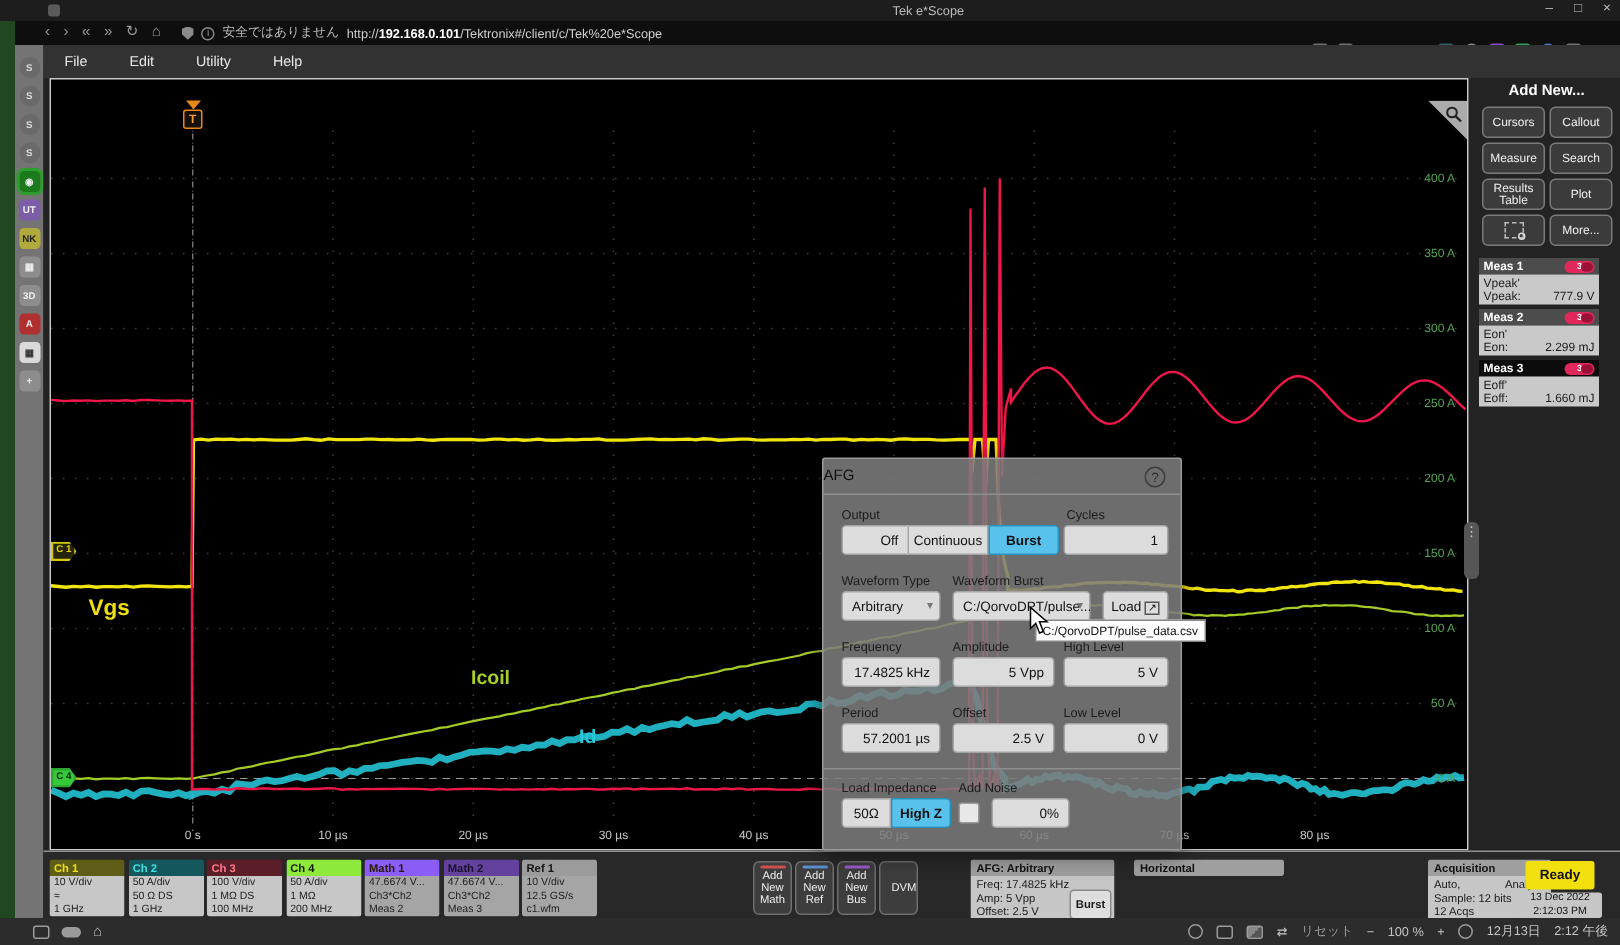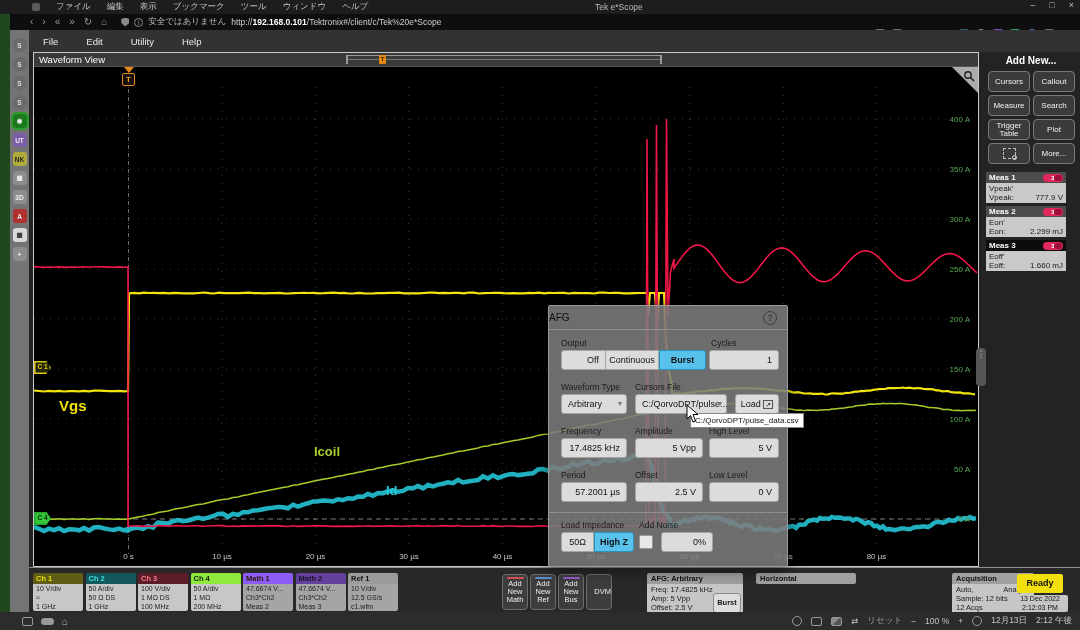--- a/index.html
+++ b/index.html
@@ -96,29 +96,20 @@
 #tb-left{display:flex;gap:8px;margin-left:22px;align-items:center}
 #tb-right{position:absolute;right:8px;display:flex;gap:9px;align-items:center;font-size:8.5px;color:#c5c5c5}
 .tbicon{width:11px;height:9px;border:1px solid #9a9a9a;border-radius:2px}
 svg text{font-family:"Liberation Sans",sans-serif}
 </style>
 </head>
 <body>
 
 <div id="titlebar" class="abs">
   <div class="appdot"></div>
-  <div id="browser-menus" style="display:flex">
-      <span class="menu-item">ファイル</span>
-      <span class="menu-item">編集</span>
-      <span class="menu-item">表示</span>
-      <span class="menu-item">ブックマーク</span>
-      <span class="menu-item">ツール</span>
-      <span class="menu-item">ウィンドウ</span>
-      <span class="menu-item">ヘルプ</span>
-    </div>
   <div class="wtitle">Tek e*Scope</div>
   <div id="winbtns">
     <span>–</span>
     <span>□</span>
     <span>×</span>
   </div>
 </div>
 
 <div id="navbar" class="abs">
   <div id="nav-left">
@@ -169,28 +160,20 @@
 <div id="appmenubar" class="abs">
     <span class="menu-item">File</span>
     <span class="menu-item">Edit</span>
     <span class="menu-item">Utility</span>
     <span class="menu-item">Help</span>
   </div>
 
 <div id="workspace" class="abs">
 
   <div id="waveview">
-    <div id="waveheader">
-      <span>Waveform View</span>
-      <div id="minimap">
-        <div class="mtick"></div>
-        <div class="mline"></div>
-        <div class="mmark">T</div>
-      </div>
-    </div>
     <div id="plot">
       <svg id="wave-svg" width="944" height="499">
           <line x1="94.5" y1="20" x2="94.5" y2="480" stroke="#3e3e3e" stroke-dasharray="1 7"></line>
           <line x1="188" y1="20" x2="188" y2="480" stroke="#3e3e3e" stroke-dasharray="1 7"></line>
           <line x1="281.5" y1="20" x2="281.5" y2="480" stroke="#3e3e3e" stroke-dasharray="1 7"></line>
           <line x1="375" y1="20" x2="375" y2="480" stroke="#3e3e3e" stroke-dasharray="1 7"></line>
           <line x1="468.5" y1="20" x2="468.5" y2="480" stroke="#3e3e3e" stroke-dasharray="1 7"></line>
           <line x1="562" y1="20" x2="562" y2="480" stroke="#3e3e3e" stroke-dasharray="1 7"></line>
           <line x1="655.5" y1="20" x2="655.5" y2="480" stroke="#3e3e3e" stroke-dasharray="1 7"></line>
           <line x1="749" y1="20" x2="749" y2="480" stroke="#3e3e3e" stroke-dasharray="1 7"></line>
@@ -253,21 +236,21 @@
 
   <div id="splitter" class="abs">⋮</div>
 
   <div id="rightpanel">
     <div id="rp-title">Add New...</div>
     <div id="rp-buttons">
         <div class="rbtn">Cursors</div>
         <div class="rbtn">Callout</div>
         <div class="rbtn">Measure</div>
         <div class="rbtn">Search</div>
-        <div class="rbtn">Trigger Table</div>
+        <div class="rbtn">Results Table</div>
         <div class="rbtn">Plot</div>
         <div class="rbtn">
           <span style="width:13px;height:11px;border:1px dashed #bbb;display:inline-block;position:relative">
             <span style="position:absolute;right:-2px;bottom:-2px;width:5px;height:5px;border:1.2px solid #ddd;border-radius:50%"></span>
           </span>
         </div>
         <div class="rbtn">More...</div>
       </div>
     <div id="meas-list">
         <div class="measbox">
@@ -416,21 +399,21 @@
 <div id="afg" class="abs">
   <div class="dtitle">AFG</div>
   <div class="help">?</div>
 
   <div class="lbl" style="left:12px;top:32px">Output</div>
   <div class="lbl" style="left:162px;top:32px">Cycles</div>
   <div id="output-btns"></div>
   <div class="fld" style="left:160px;top:44px;width:70px">1</div>
 
   <div class="lbl" style="left:12px;top:76px">Waveform Type</div>
-  <div class="lbl" style="left:86px;top:76px">Cursors File</div>
+  <div class="lbl" style="left:86px;top:76px">Waveform Burst</div>
   <div class="fld ddl" style="left:12px;top:88px;width:66px"><span>Arbitrary</span><span class="sel-caret" style="line-height:18px">▾</span></div>
   <div class="fld ddl" style="left:86px;top:88px;width:92px"><span>C:/QorvoDPT/pulse...</span><span class="sel-caret" style="line-height:18px">▾</span></div>
   <div class="btn" style="left:186px;top:88px;width:44px;border-radius:3px"><span>Load</span> <span style="font-size:7px;border:1px solid #555;padding:0 1px">↗</span></div>
 
   <div class="lbl" style="left:12px;top:120px">Frequency</div>
   <div class="lbl" style="left:86px;top:120px">Amplitude</div>
   <div class="lbl" style="left:160px;top:120px">High Level</div>
   <div class="fld" style="left:12px;top:132px;width:66px">17.4825 kHz</div>
   <div class="fld" style="left:86px;top:132px;width:68px">5 Vpp</div>
   <div class="fld" style="left:160px;top:132px;width:70px">5 V</div>

